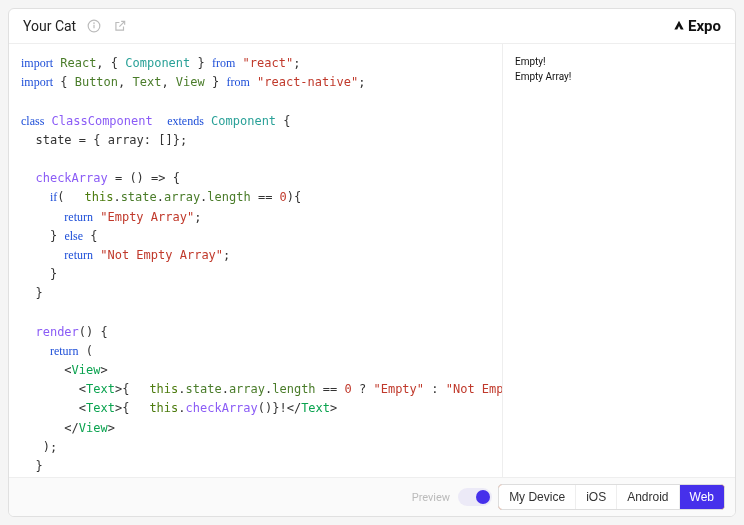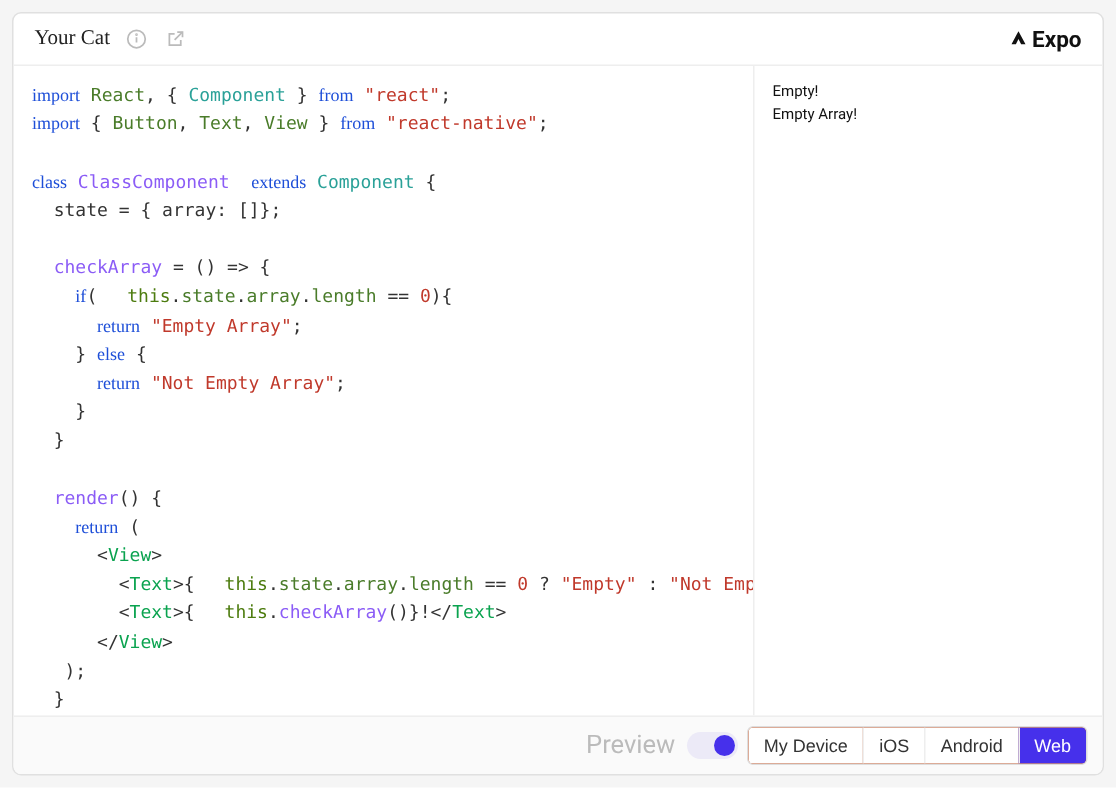--- a/index.html
+++ b/index.html
@@ -24,21 +24,20 @@
     display: flex;
     align-items: center;
     justify-content: space-between;
     padding: 8px 14px;
     border-bottom: 1px solid #eee;
   }
   .header-left {
     display: flex;
     align-items: center;
     gap: 10px;
-    font-family: Liberation Serif, serif;
   }
   .title {
     font-size: 14px;
     color: #222;
   }
   .icon-btn {
     color: #aaa;
     display: inline-flex;
     align-items: center;
     justify-content: center;
@@ -81,21 +80,21 @@
     display: flex;
     align-items: center;
     justify-content: flex-end;
     gap: 6px;
     padding: 6px 10px;
     border-top: 1px solid #eee;
     background: #fafafa;
   }
   .preview-label {
     color: #bbb;
-    font-size: 17px;
+    font-size: 11px;
     margin-right: 2px;
   }
   .toggle {
     width: 34px;
     height: 18px;
     background: #eceaf7;
     border-radius: 10px;
     position: relative;
     display: inline-block;
   }

